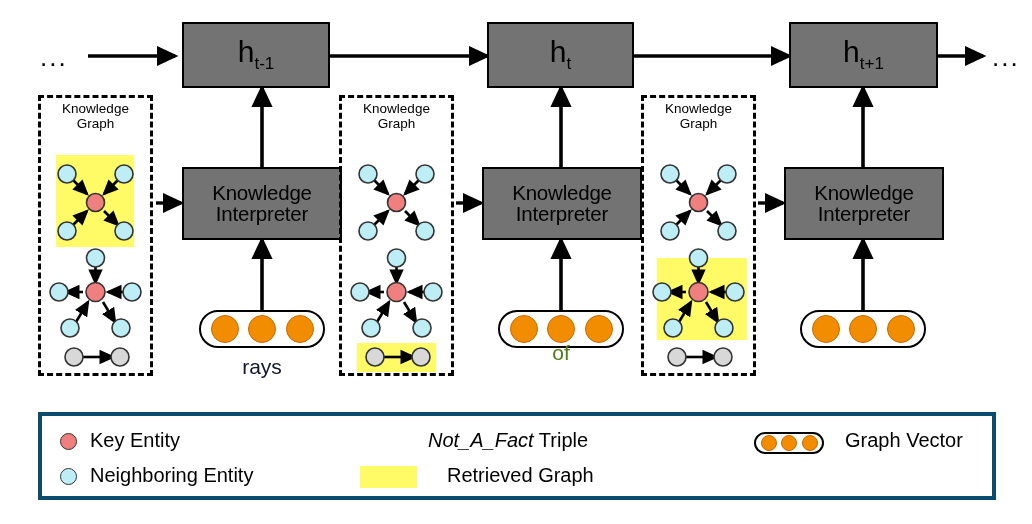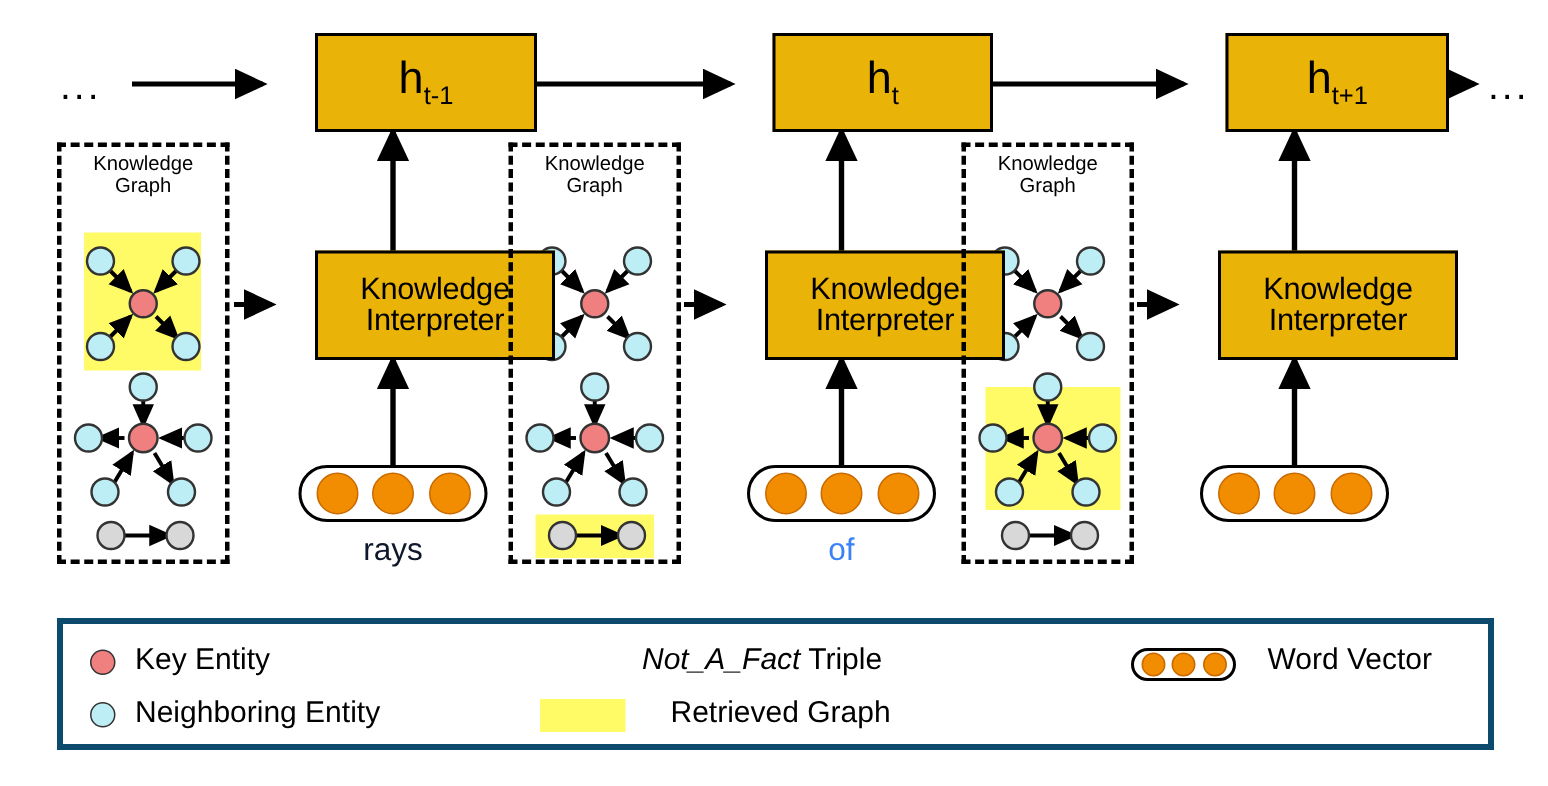--- a/index.html
+++ b/index.html
@@ -10,29 +10,28 @@
     position:relative;
     overflow:hidden;
   }
   #stage{position:absolute;left:0;top:0;width:1032px;height:524px;}
   .svg-layer{position:absolute;left:0;top:0;width:1032px;height:524px;}
 
   
   .box{
     position:absolute;
     border:2px solid #000;
-    background:#eab308;
+    background:#737373;
     box-sizing:border-box;
     display:flex;
     align-items:center;
     justify-content:center;
     flex-direction:column;
     text-align:center;
     line-height:1.02;
-    margin-left:28px;
   }
   .hbox{ font-size:30px; }
   .hbox .hsub{ font-size:17px; vertical-align:sub; }
   .kibox{ font-size:20.5px; letter-spacing:-0.2px; }
   .kibox div{white-space:nowrap;}
 
   
   .kgpanel{
     position:absolute;
     border:3px dashed #000;
@@ -318,41 +317,41 @@
     <div class="wvdot"></div>
     <div class="wvdot"></div>
   </div>
   <div class="wlabel" style="left:199px;top:355px;width:126px;color:#0f172a;">rays</div>
 
   <div class="wv" style="left:498px;top:310px;width:126px;height:38px;">
     <div class="wvdot"></div>
     <div class="wvdot"></div>
     <div class="wvdot"></div>
   </div>
-  <div class="wlabel" style="left:498px;top:355px;width:126px;color:#3b82f6;text-align:center;">of</div>
+  <div class="wlabel" style="left:498px;top:341px;width:126px;color:#4d7c0f;text-align:center;">of</div>
 
   <div class="wv" style="left:800px;top:310px;width:126px;height:38px;">
     <div class="wvdot"></div>
     <div class="wvdot"></div>
     <div class="wvdot"></div>
   </div>
 
   <div class="legend" style="left:38px;top:412px;width:958px;height:88px;">
 
     <div class="lg-dot" style="left:18px;top:17px;width:17px;height:17px;background:#F08080;border:1.6px solid #333;"></div>
     <div class="lg-text" style="left:48px;top:13px;">Key Entity</div>
 
     <div class="lg-text" style="left:386px;top:13px;"><span class="lg-ital">Not_A_Fact</span><span> Triple</span></div>
 
     <div class="lg-wv" style="left:712px;top:16px;width:70px;height:22px;">
       <div class="d"></div>
         <div class="d"></div>
         <div class="d"></div>
     </div>
-    <div class="lg-text" style="left:803px;top:13px;">Word Vector</div>
+    <div class="lg-text" style="left:803px;top:13px;">Graph Vector</div>
 
     <div class="lg-dot" style="left:18px;top:52px;width:17px;height:17px;background:#BDEEF5;border:1.6px solid #333;"></div>
     <div class="lg-text" style="left:48px;top:48px;">Neighboring Entity</div>
 
     <div class="lg-swatch" style="left:318px;top:50px;width:57px;height:22px;"></div>
     <div class="lg-text" style="left:405px;top:48px;">Retrieved Graph</div>
   </div>
 
 </div>
 

